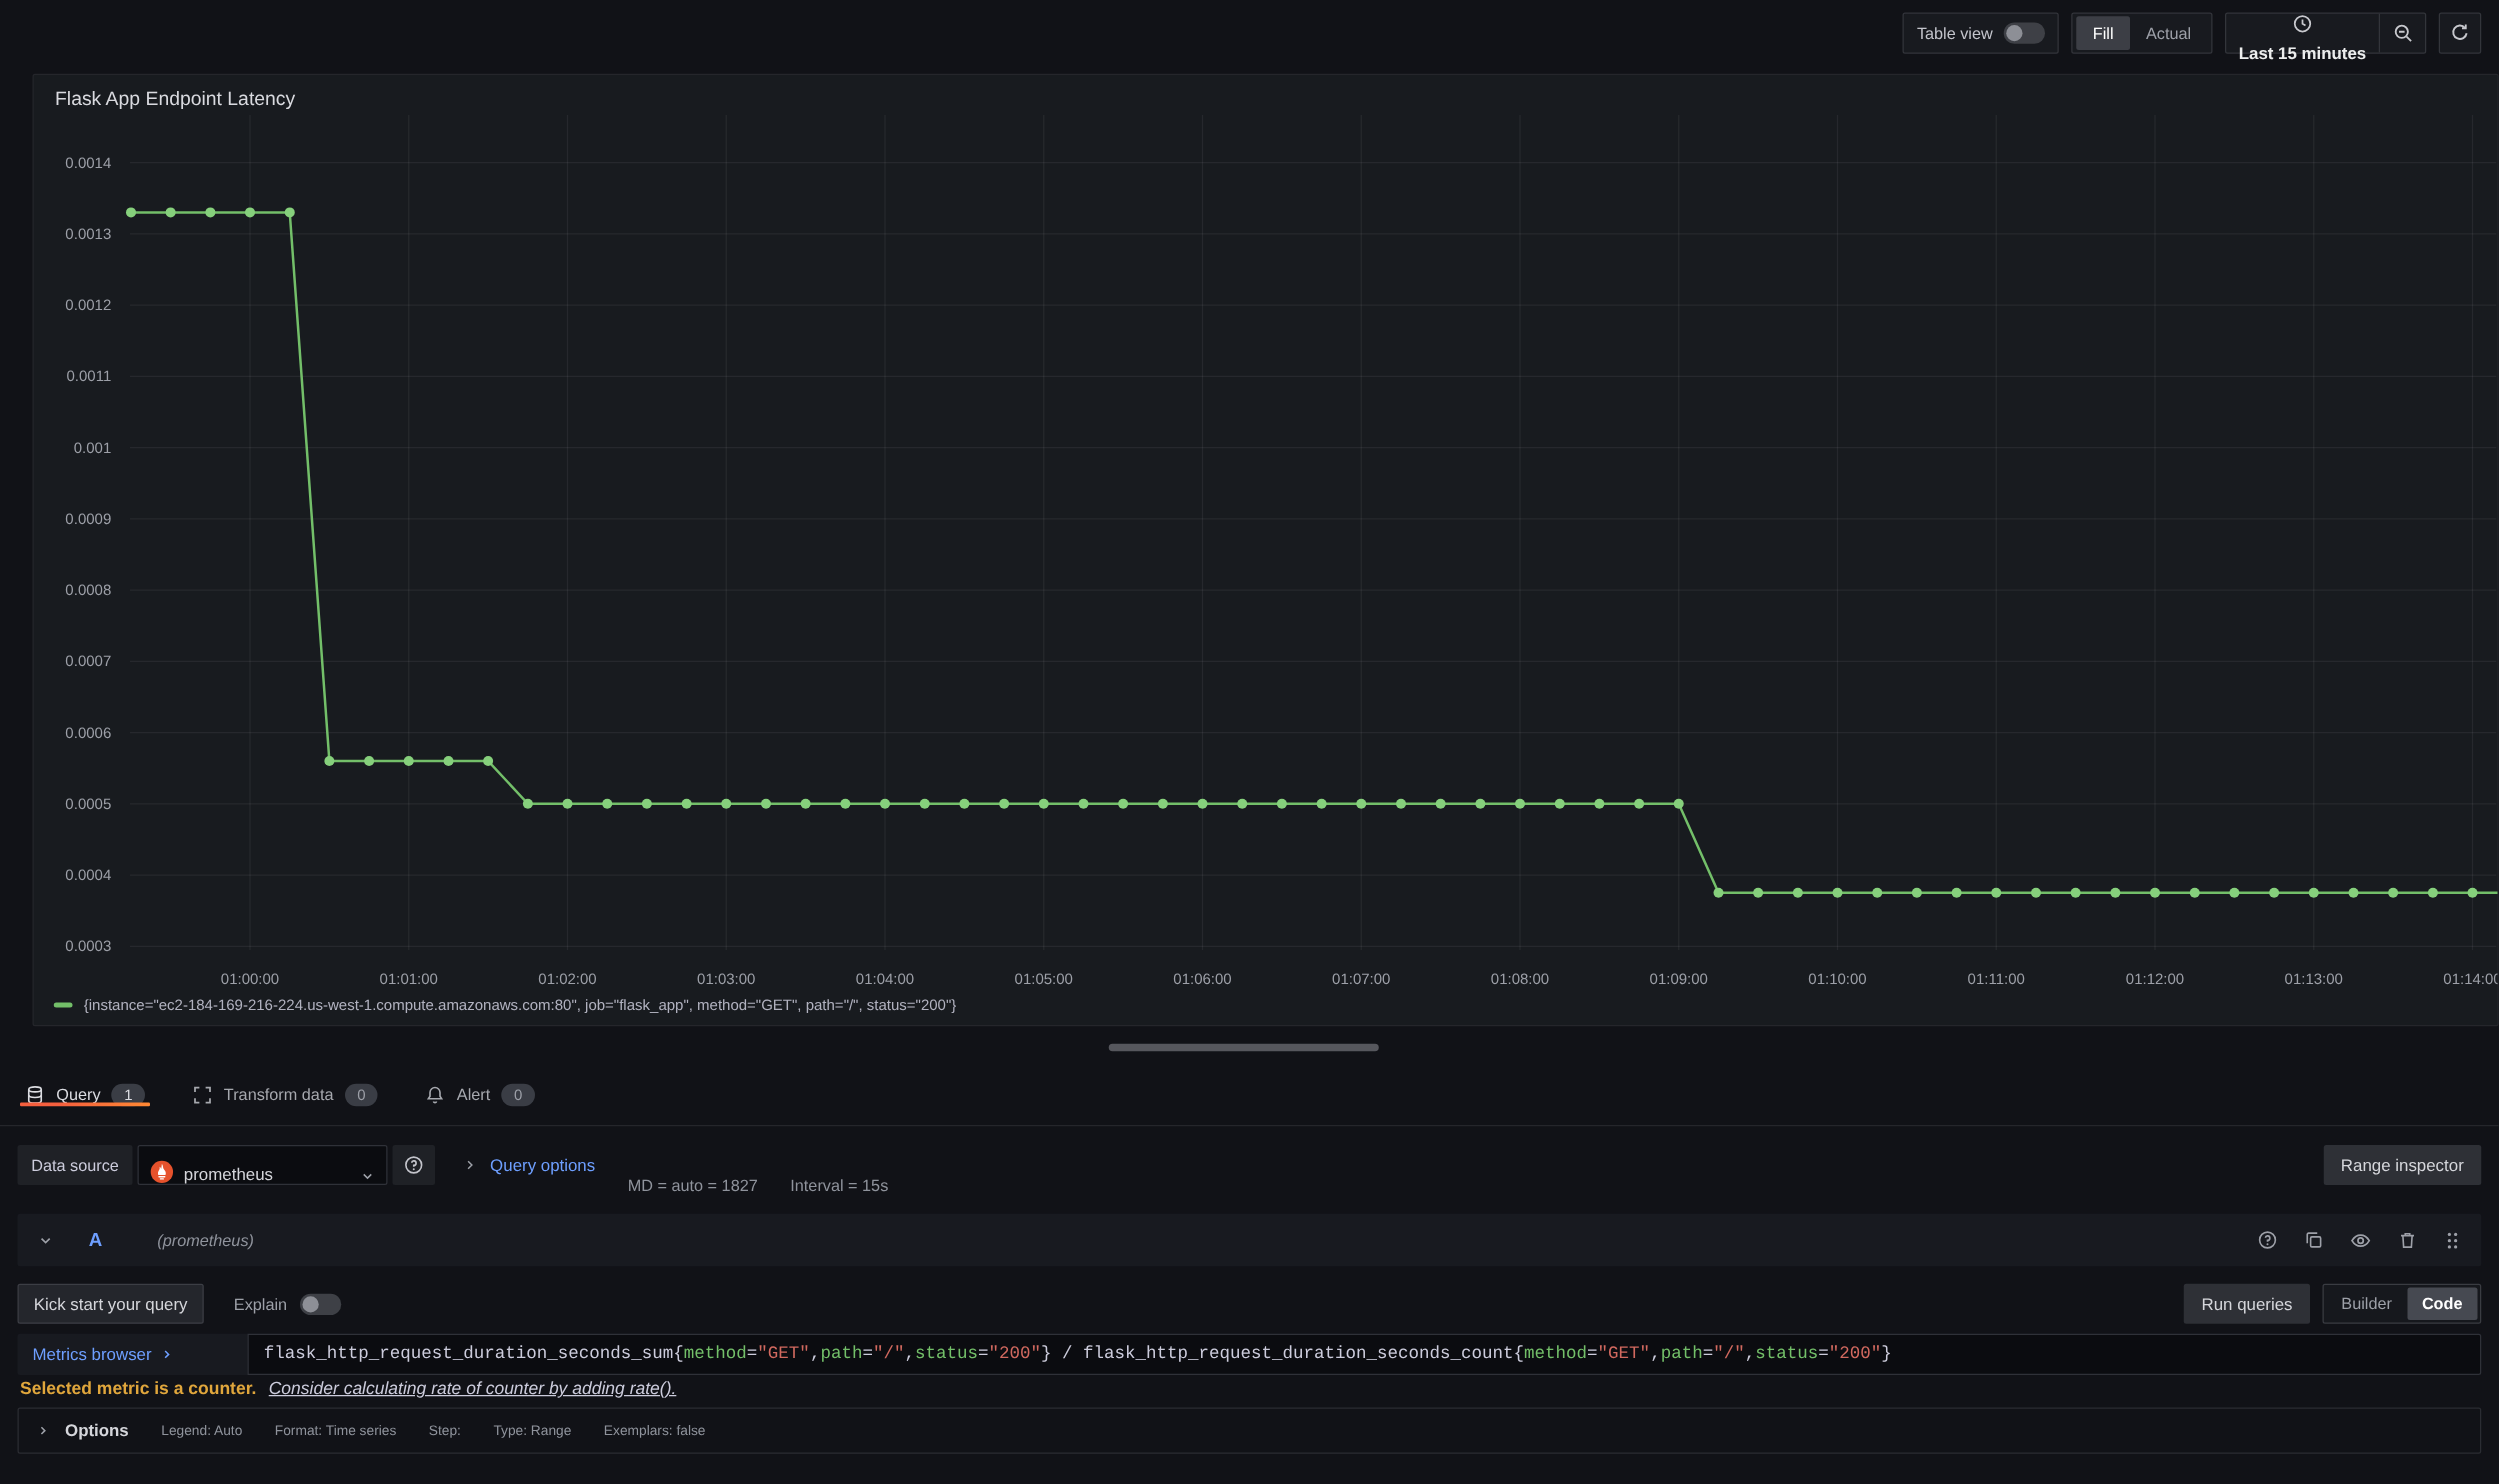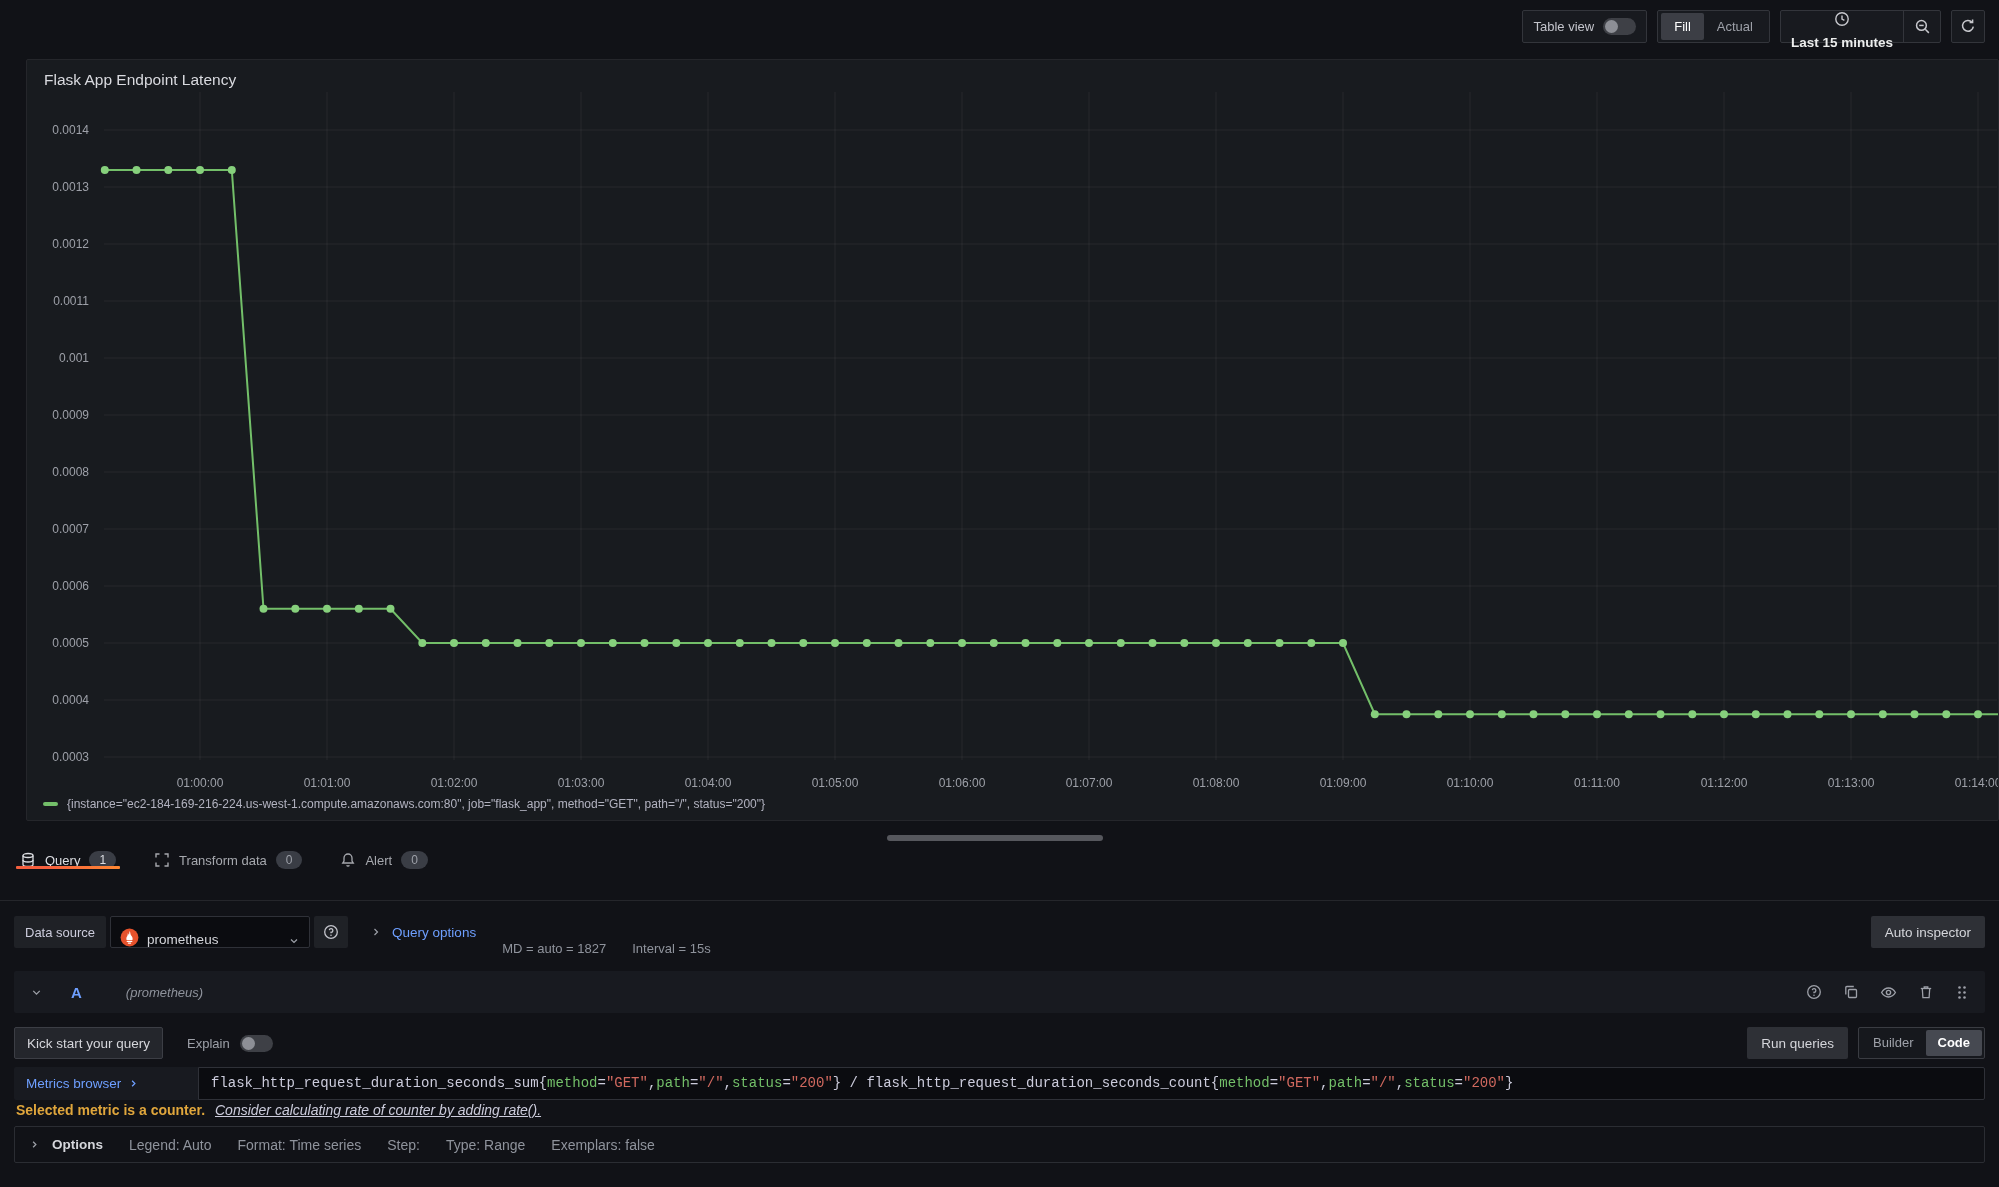--- a/index.html
+++ b/index.html
@@ -41,21 +41,21 @@
   .ylab, .xlab { fill:#9da0a8; font-size:12px; font-family:"Liberation Sans", sans-serif; }
   .legend { position:absolute; left:16px; bottom:9px; display:flex; align-items:center; gap:9px; cursor:pointer; }
   .legend-dash { width:15px; height:4px; border-radius:2px; background:#73bf69; }
   .legend-text { font-size:12px; color:rgba(204,204,220,0.85); }
 
   .scroll-handle { position:absolute; left:887px; top:835px; width:216px; height:6px;
     border-radius:3px; background:#56575d; cursor:grab; }
 
   
   .tabs { position:absolute; left:0; right:0; top:851px; height:50px;
-    display:flex; align-items:flex-start; gap:30px; padding-left:16px; border-bottom:1px solid #25262b; }
+    display:flex; align-items:center; gap:30px; padding-left:16px; border-bottom:1px solid #25262b; }
   .tab { display:flex; align-items:center; gap:9px; position:relative; padding:0 4px; color:#a6a8ae; cursor:pointer; }
   .tab.active { color:#dcdde2; }
   .tab-underline { position:absolute; left:0; right:0; bottom:0; height:3px; border-radius:1px;
     background-image:linear-gradient(90deg,#f55f3e 30%,#ff8833 99%); }
   .badge { background:#3a3d45; border-radius:11px; padding:2px 10px; font-size:12px; color:#9da0a8; }
   .badge.hot { color:#dcdde2; }
 
   
   .ds-row { position:absolute; left:14px; right:14px; top:911px; height:42px; display:flex; align-items:center; }
   .inline-label { height:32px; display:flex; align-items:center; padding:0 11px; background:#1f2126; border-radius:2px; color:#ccccdc; }
@@ -98,21 +98,21 @@
   .tk-label { color:#73bf69; }
   .tk-string { color:#d1695f; }
 
   .warn-row { position:absolute; left:16px; top:1102px; font-size:14px; }
   .warn-bold { color:#e0a63c; font-weight:700; }
   .warn-link { color:#ccccdc; text-decoration:underline; margin-left:6px; cursor:pointer;font-style:italic; }
 
   .options-row { position:absolute; left:14px; right:14px; top:1126px; height:37px;
     border:1px solid #2b2d33; border-radius:2px; display:flex; align-items:center; padding:0 14px; }
   .options-title { margin-left:12px; font-size:13.5px; font-weight:700; color:#d5d6db; }
-  .opt-item { margin-left:26px; color:#8f939c; font-size:14px; }
+  .opt-item { margin-left:26px; color:#8f939c; font-size:11px; }
   .caret-gray { color:#9da0a8; }
 </style>
 </head>
 <body>
 
 <div class="topbar">
   <div class="tb-group">
     <span class="tb-label">Table view</span>
     <span class="toggle"></span>
   </div>
@@ -356,21 +356,21 @@
 
   <span class="qo-caret">
     <svg width="12" height="12" viewBox="0 0 16 16" fill="none" stroke="#9da0a8" stroke-width="1.6">
         <path d="M6 4l4 4-4 4"></path>
       </svg>
   </span>
   <span class="link-blue">Query options</span>
   <span class="dim ds-meta">MD = auto = 1827</span>
   <span class="dim ds-meta">Interval = 15s</span>
 
-  <button class="btn" style="margin-left:auto">Auto inspector</button>
+  <button class="btn" style="margin-left:auto">Range inspector</button>
 </div>
 
 <div class="qrow">
   <span>
     <svg width="13" height="13" viewBox="0 0 16 16" fill="none" stroke="#9da0a8" stroke-width="1.6">
         <path d="M4 6l4 4 4-4"></path>
       </svg>
   </span>
   <span class="refid">A</span>
   <span class="dshint">(prometheus)</span>

